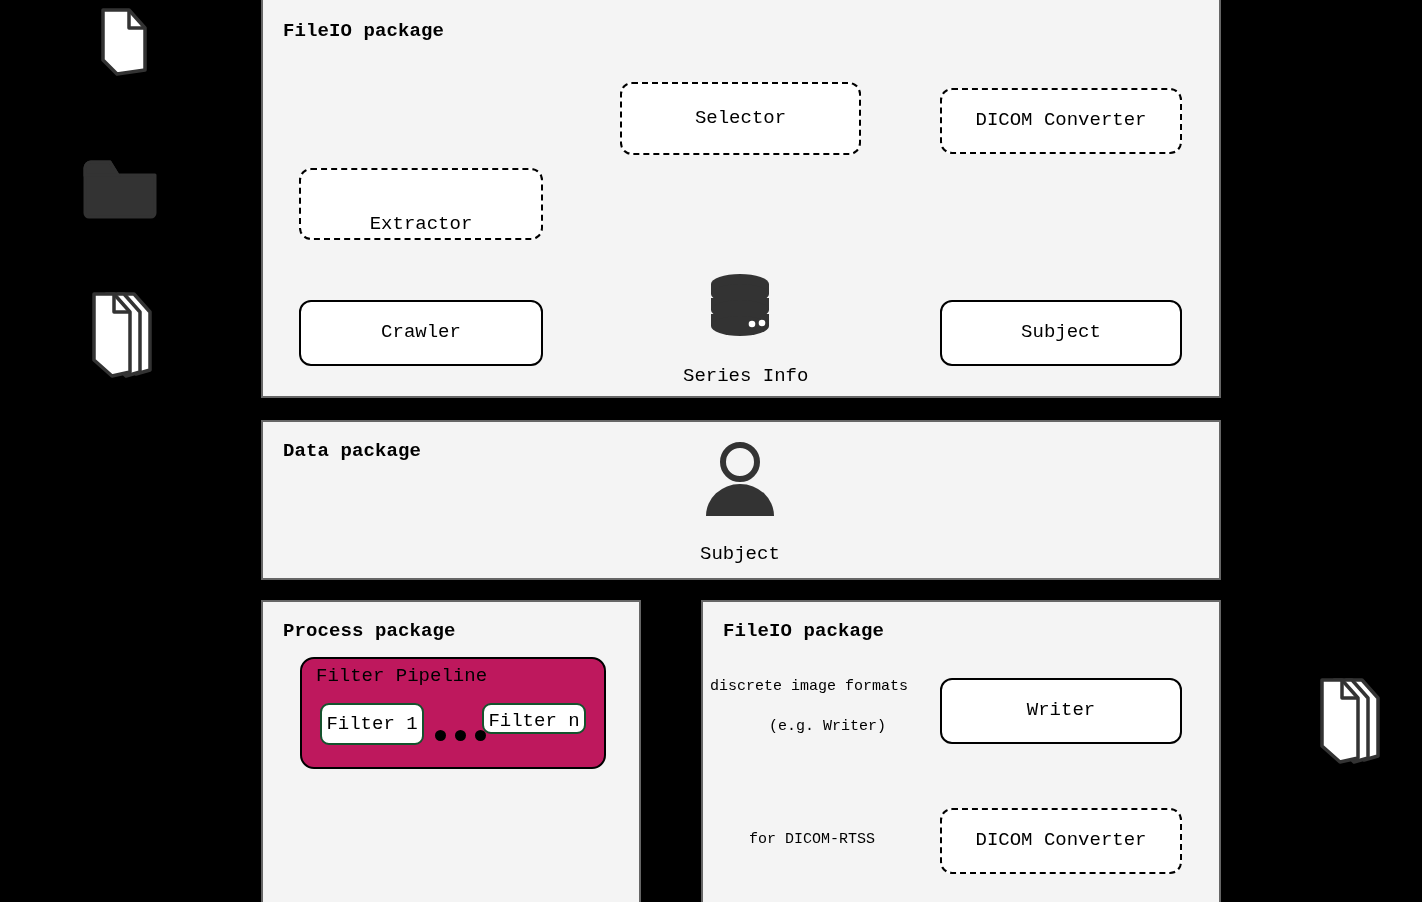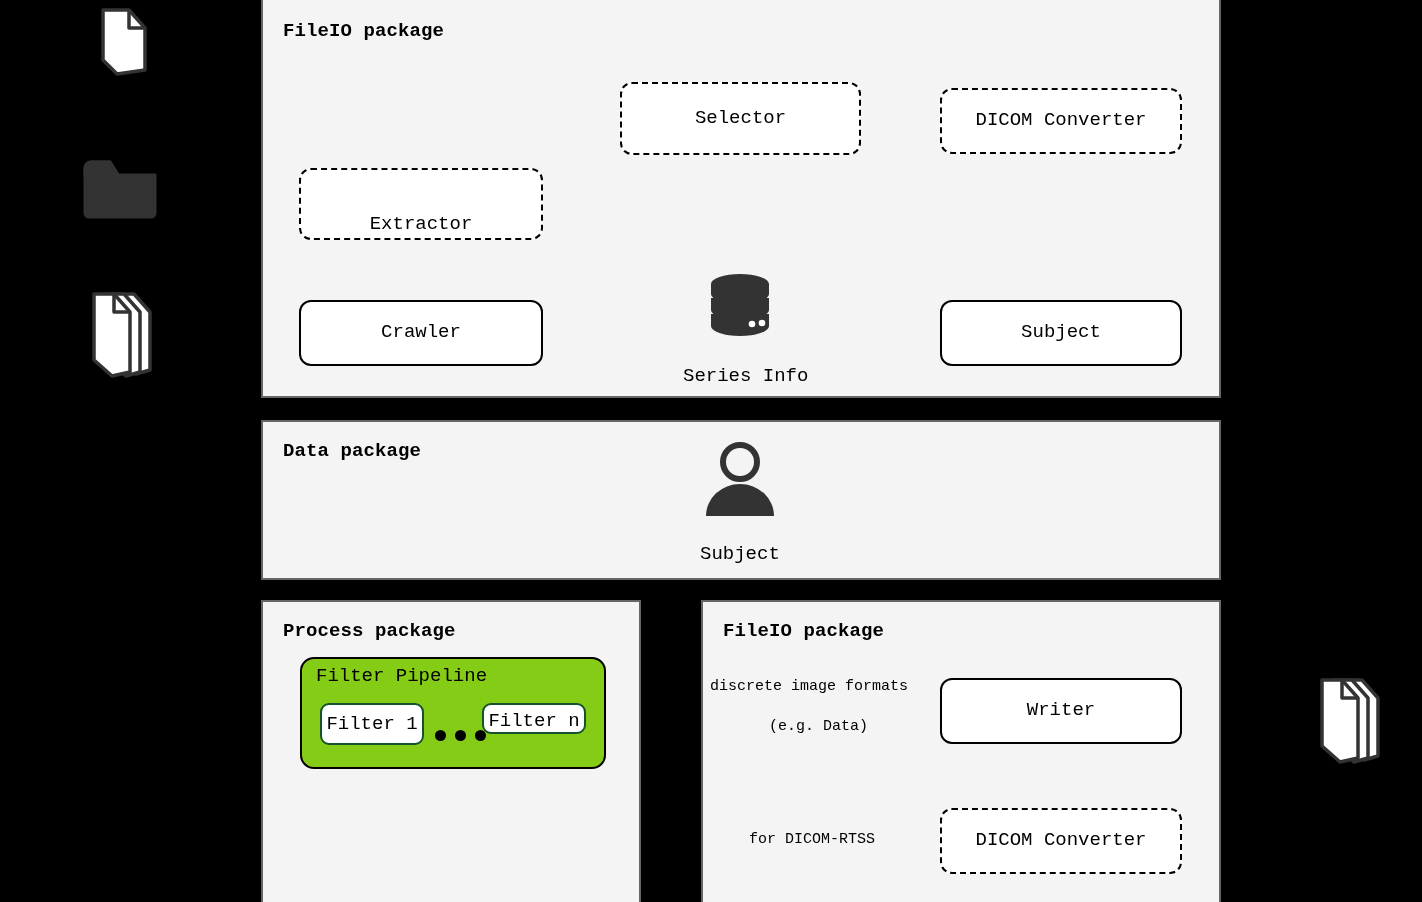--- a/index.html
+++ b/index.html
@@ -37,21 +37,21 @@
     align-items:center;
     justify-content:center;
     text-align:center;
     font-size:19px;
     color:#000;
     line-height:1.35;
   }
   .solid-node{ border:2px solid #000; border-radius:12px; }
   .dashed-node{ border:2px dashed #000; border-radius:12px; }
   .pipeline-node{
-    border:2px solid #000;border-radius:14px;background:#84cc16;
+    border:2px solid #000;border-radius:14px;background:#be185d;
     display:block;
   }
   .pipeline-label{
     position:absolute;left:14px;top:6px;font-size:19px;color:#000;
   }
   .filter-box{
     position:absolute;
     box-sizing:border-box;
     border:2px solid #14532d;border-radius:9px;background:#fff;
     display:flex;align-items:center;justify-content:center;
@@ -197,21 +197,21 @@
       <span></span>
         <span></span>
         <span></span>
     </div>
     <div class="filter-box" style="left:180px;top:44px;width:104px;height:31px;align-items:flex-end;">
       <span>Filter n</span>
     </div>
   </div>
 
   <div class="caption small" style="left:674px;top:678px;">for discrete image formats</div>
-  <div class="caption small" style="left:769px;top:718px;">(e.g. Data)</div>
+  <div class="caption small" style="left:769px;top:718px;">(e.g. Writer)</div>
   <div class="caption small" style="left:749px;top:831px;">for DICOM-RTSS</div>
 
   <div class="node solid-node" style="left:940px;top:678px;width:242px;height:66px;">
     <span>Writer</span>
   </div>
 
   <div class="node dashed-node" style="left:940px;top:808px;width:242px;height:66px;">
     <span>DICOM Converter</span>
   </div>
 

